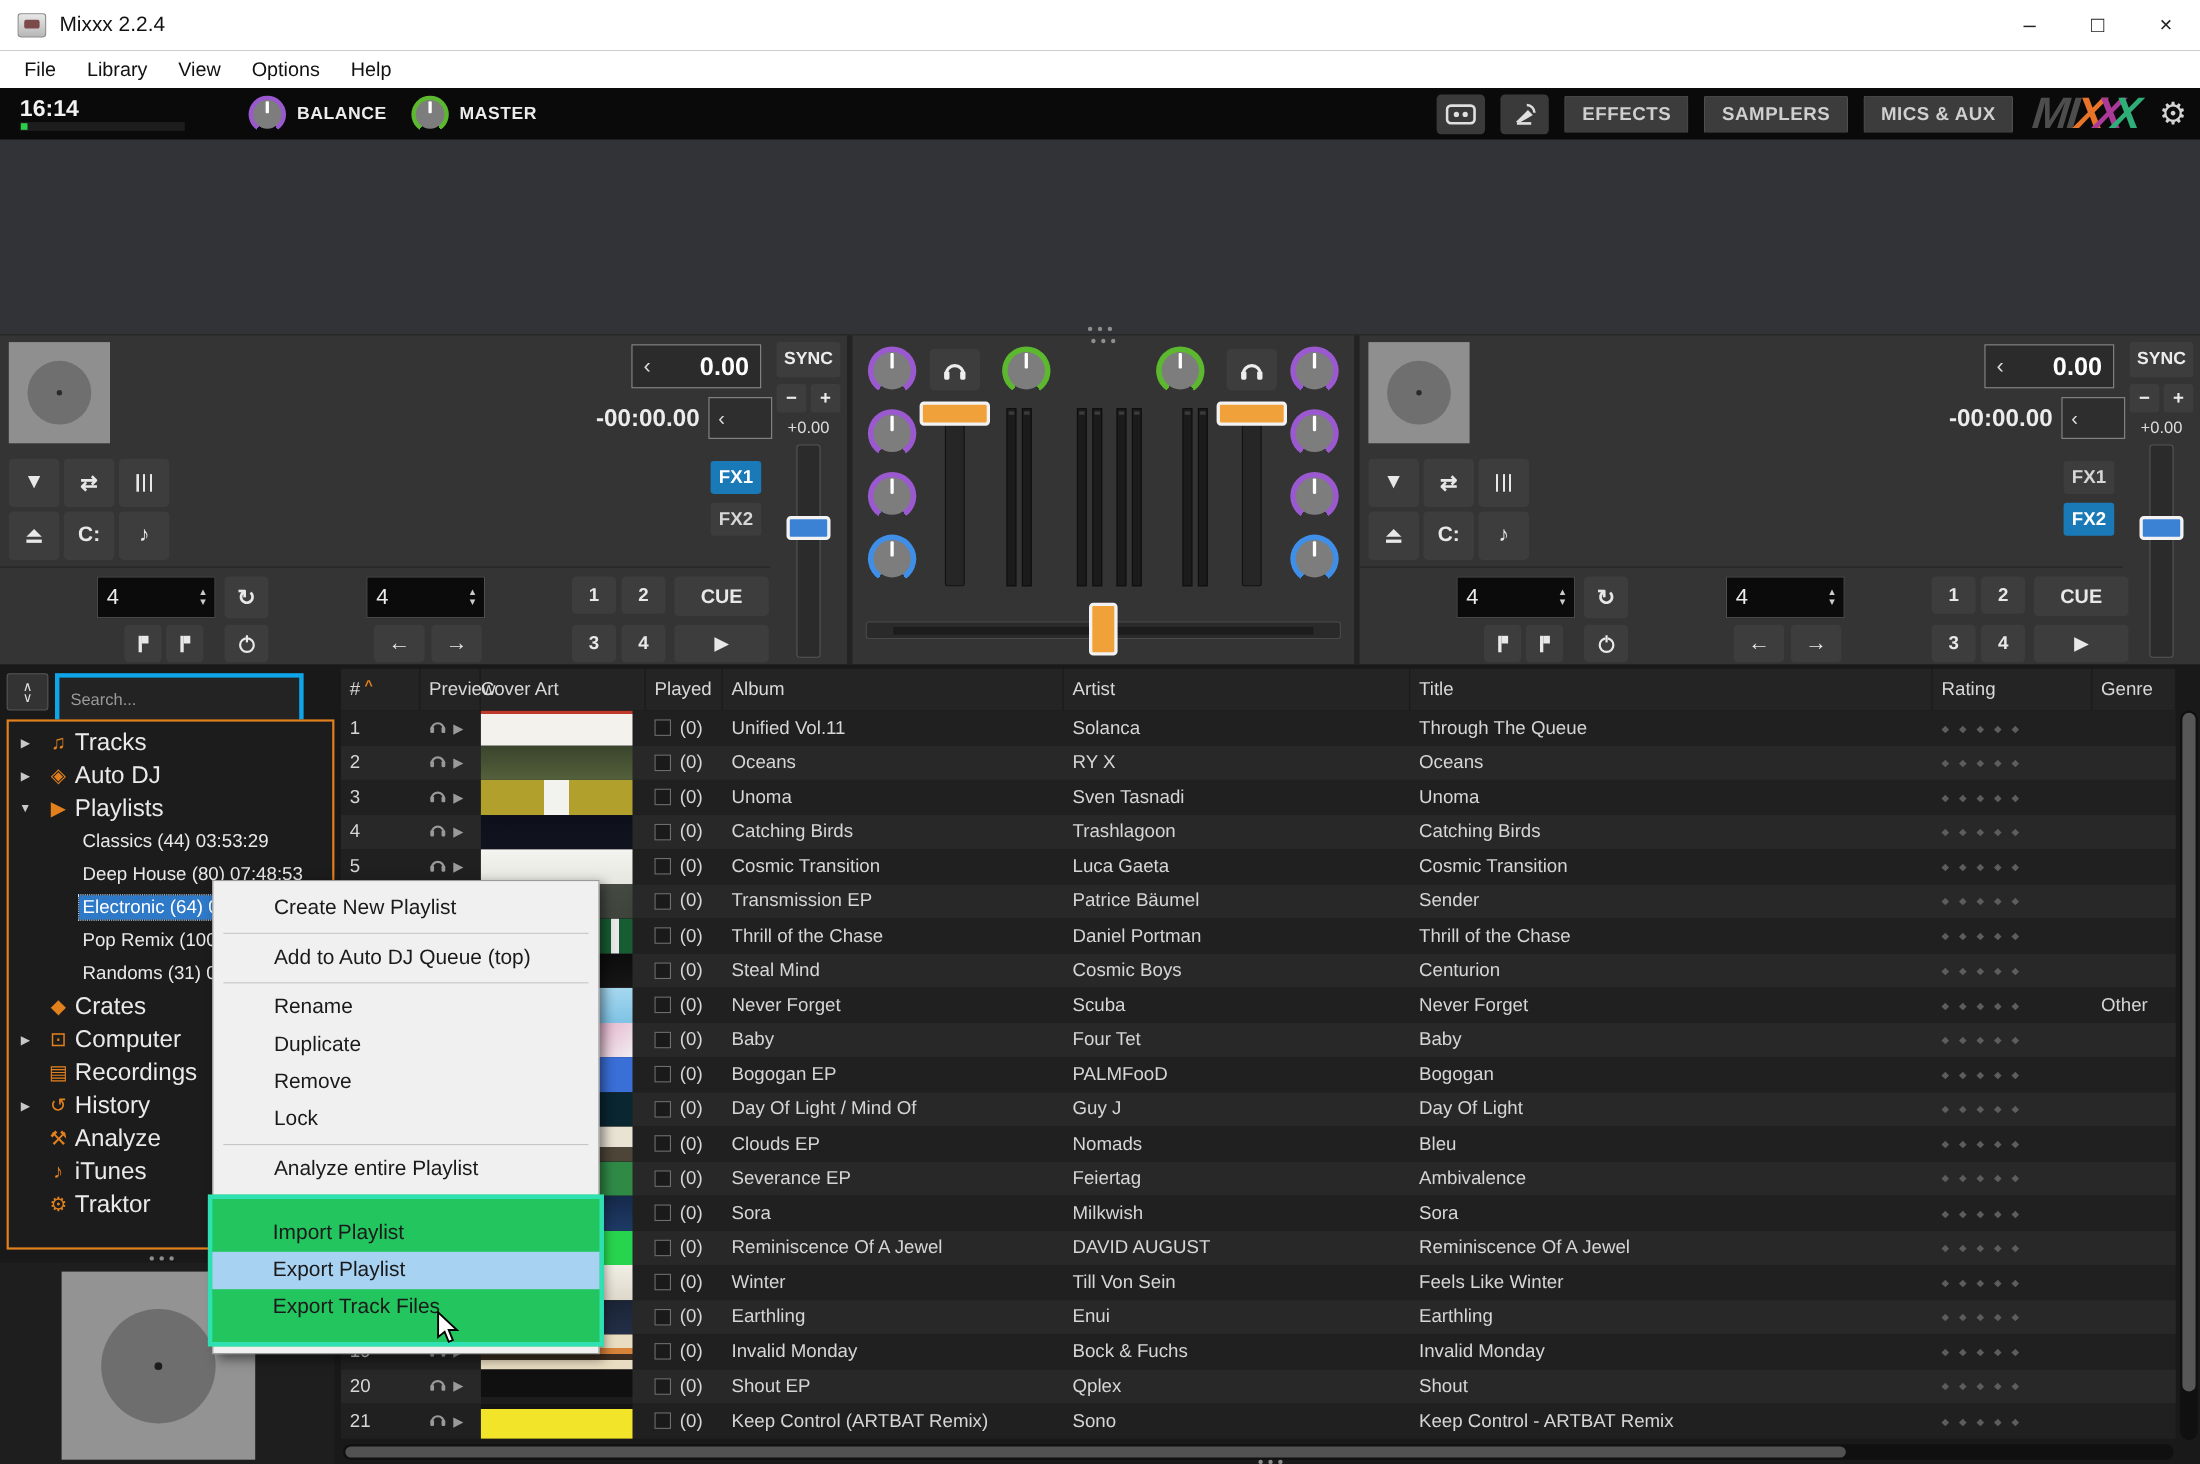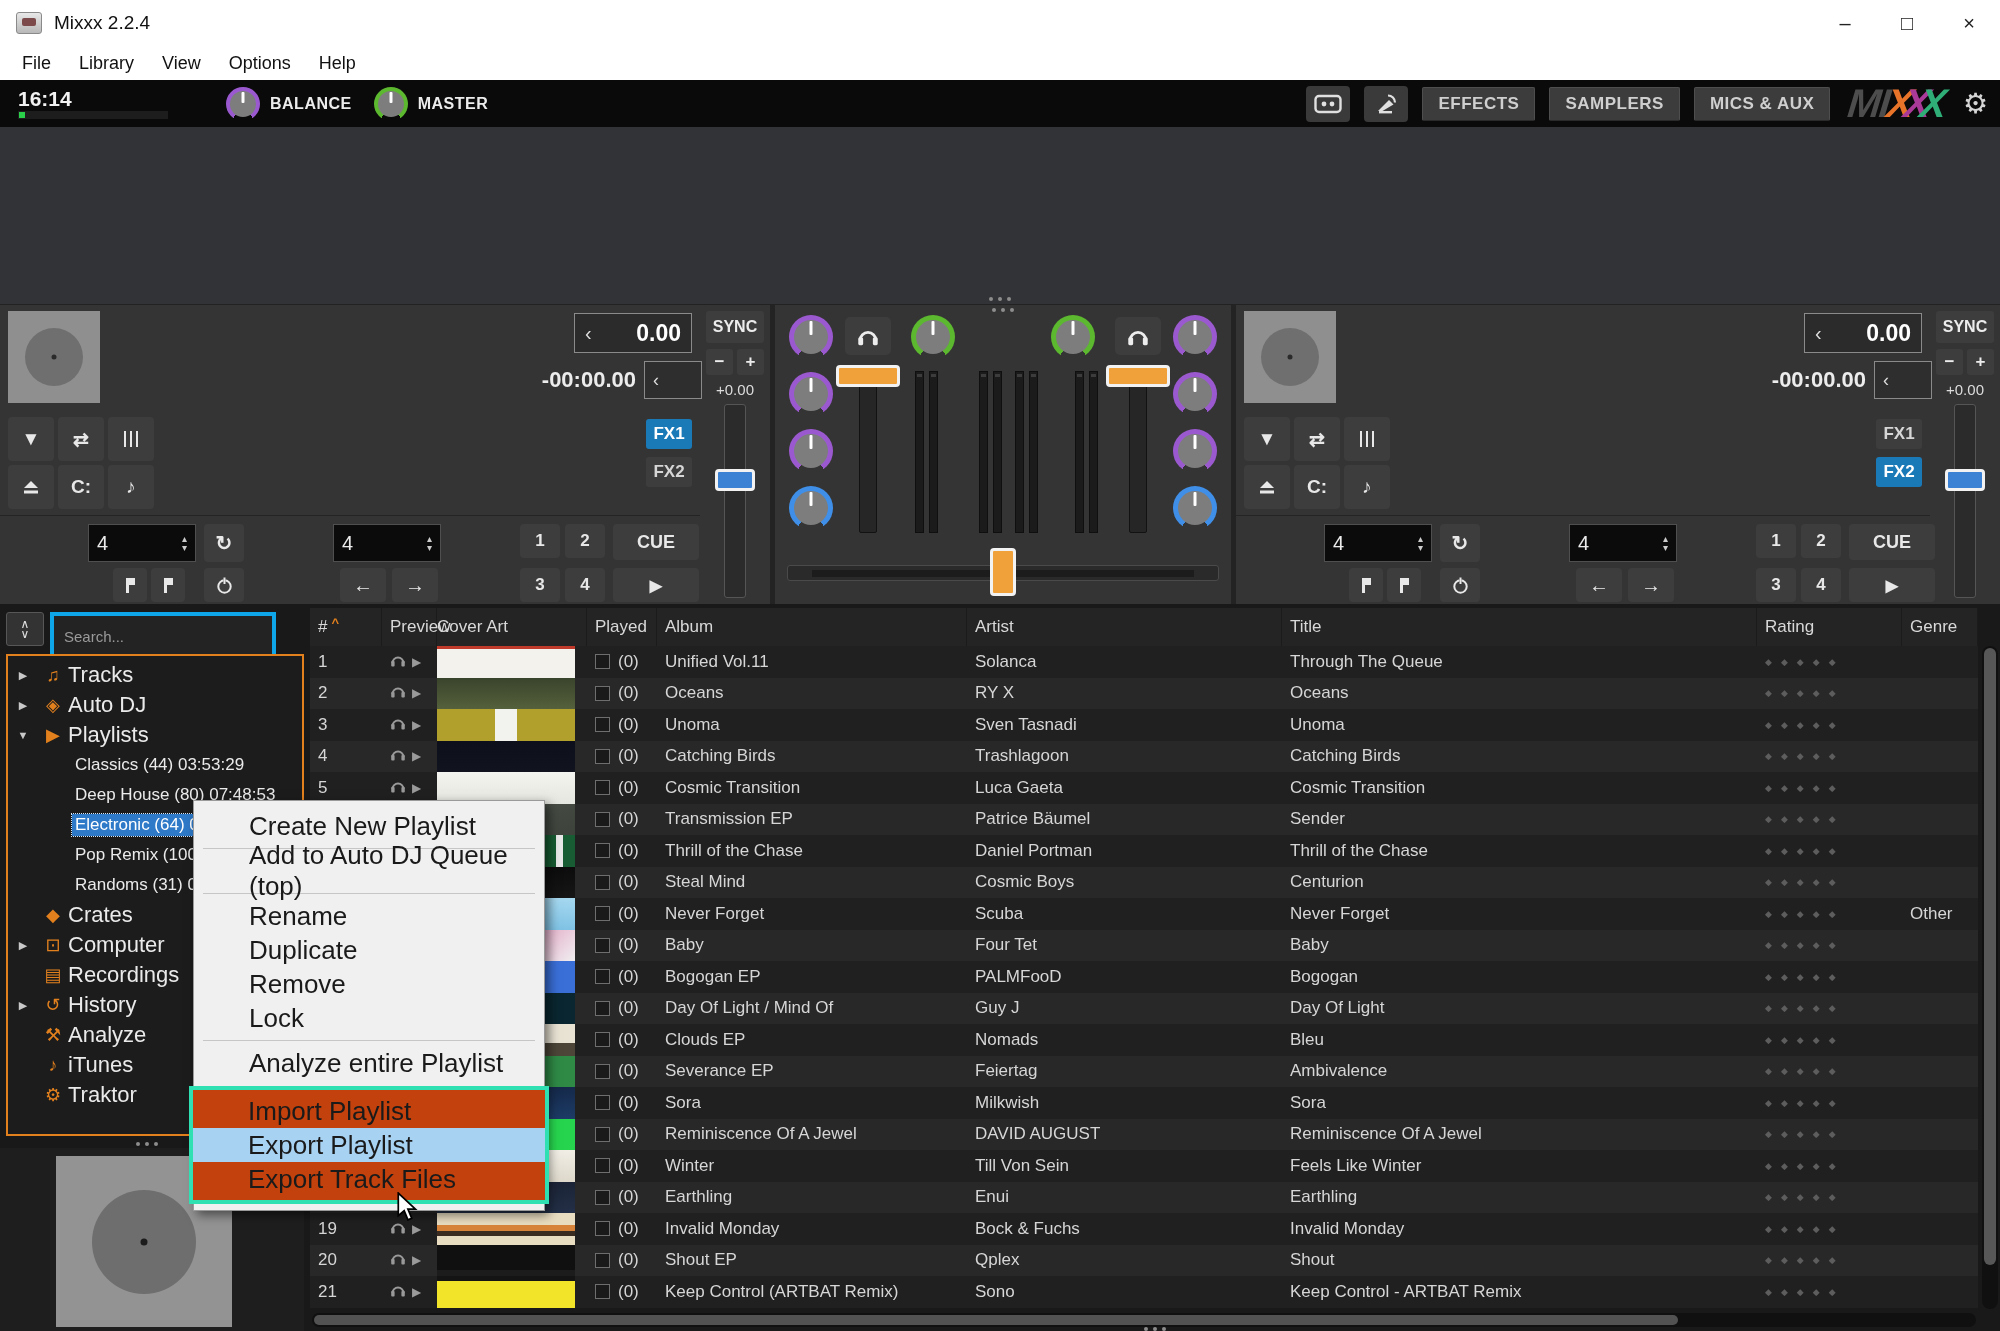--- a/index.html
+++ b/index.html
@@ -200,25 +200,25 @@
   .hscroll { position:absolute; left:2px; right:24px; bottom:4px; height:14px; background:#101010;
              border-radius:7px; }
   .hscroll i { position:absolute; left:2px; top:2px; bottom:2px; width:82%; background:#525252;
                border-radius:6px; display:block; }
   .table-dots { position:absolute; left:50%; bottom:0; transform:translateX(-50%); }
 
   
   .context-menu { position:absolute; left:193px; top:800px; width:352px; background:#f0f0f0;
                   border:1px solid #9a9a9a; box-shadow:4px 4px 10px rgba(0,0,0,.5);
                   padding:8px 0 6px; z-index:50; }
-  .menu-item { height:34px; display:flex; align-items:center; padding-left:55px; font-size:26px;
+  .menu-item { height:34px; display:flex; align-items:center; padding-left:55px; font-size:19px;
                color:#1a1a1a; }
   .menu-item.hover { background:#a8d2f2; }
   .menu-sep { height:1px; background:#c6c6c6; margin:5px 9px; }
-  .menu-group { border:4px solid #2fe0b2; margin:6px -5px 0; padding:4px 0; background:#c2410c;text-align:center; }
+  .menu-group { border:4px solid #2fe0b2; margin:6px -5px 0; padding:14px 0; background:#22c55e;text-align:center; }
   .cursor { position:absolute; left:396px; top:1192px; z-index:60; }
 </style>
 </head>
 <body>
 
 <div class="titlebar">
   <span class="app-icon"></span>
   <span class="title-text">Mixxx 2.2.4</span>
   <span class="win-controls">
     <span class="win-btn">–</span>

